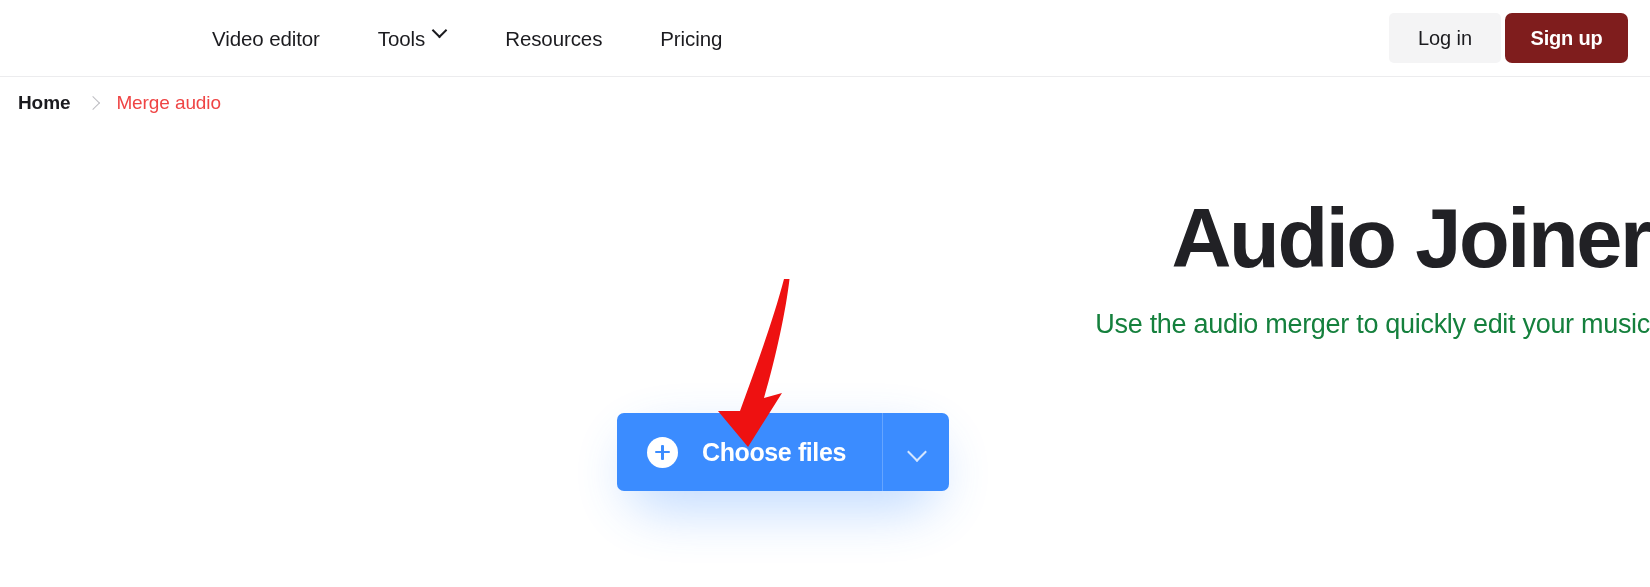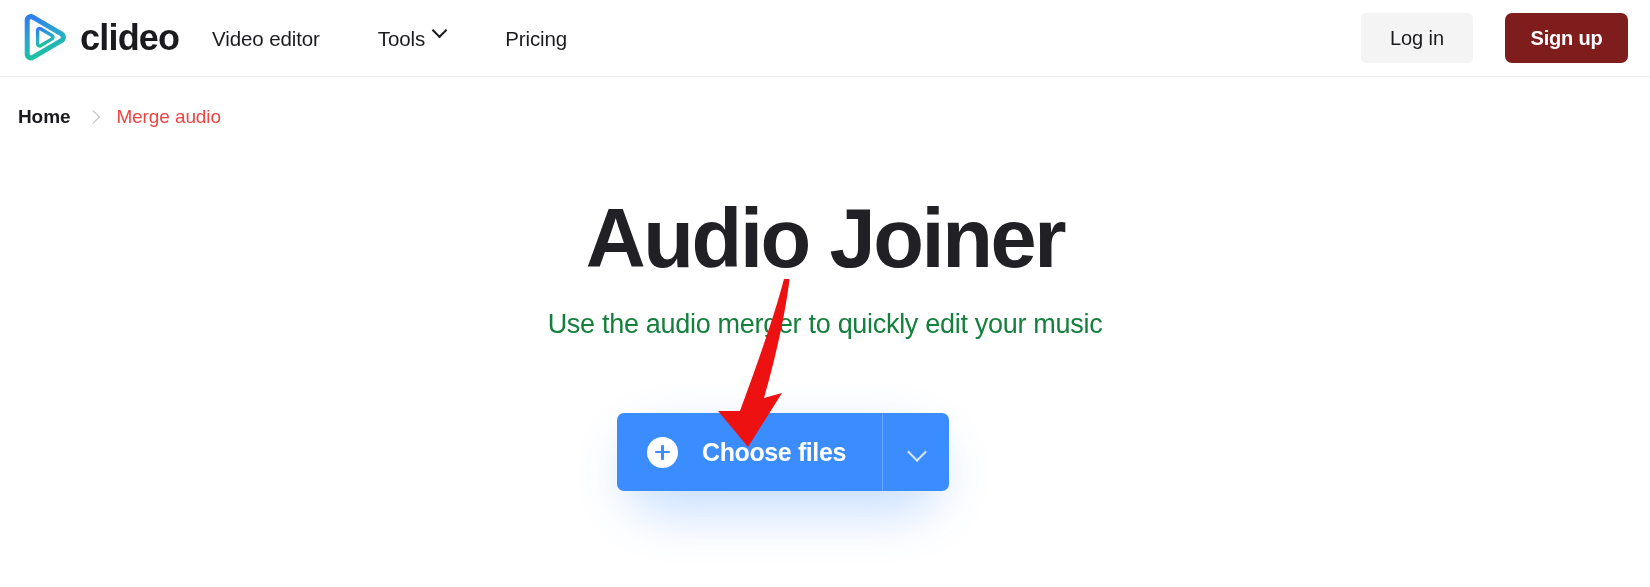--- a/index.html
+++ b/index.html
@@ -87,21 +87,21 @@
     border-bottom: 2.1px solid #1b1b1f;
     transform: rotate(45deg);
   }
 
   #auth {
     position: absolute;
     right: 22px;
     top: 13px;
     display: flex;
     align-items: center;
-    gap: 32px;
+    gap: 4px;
   }
   #login-btn {
     width: 112px;
     height: 50px;
     background: #f4f4f5;
     border: none;
     border-radius: 5px;
     font-family: "Liberation Sans", sans-serif;
     font-size: 20px;
     color: #1b1b1f;
@@ -119,21 +119,21 @@
     font-weight: 700;
     color: #ffffff;
     cursor: pointer;
     letter-spacing: -0.2px;
   }
 
   
   #breadcrumb {
     position: absolute;
     left: 18px;
-    top: 106px;
+    top: 92px;
     display: flex;
     align-items: center;
     gap: 0;
     font-size: 19px;
   }
   .crumb-home {
     color: #1b1b1f;
     font-weight: 600;
     cursor: pointer;
     letter-spacing: -0.1px;
@@ -156,21 +156,21 @@
     color: #ef4444;
     letter-spacing: -0.1px;
   }
 
   
   #hero {
     position: absolute;
     left: 0;
     top: 190px;
     width: 1650px;
-    text-align: center;
+    text-align: right;
   }
   #hero-title {
     font-size: 83px;
     font-weight: 700;
     color: #212125;
     letter-spacing: -2.4px;
     line-height: 98px;
   }
   #hero-subtitle {
     margin-top: 18px;
@@ -286,42 +286,31 @@
     pointer-events: none;
   }
 </style>
 </head>
 <body>
 
 <div id="page">
 
   <div id="header">
 
-    <div class="logo-wrap">
-      <svg class="logo-mark" viewBox="0 0 52 52">
-        <defs>
-          <linearGradient id="clideoGrad" x1="0.25" y1="0" x2="0.5" y2="1">
-            <stop offset="0%" stop-color="#2f80ed"></stop>
-            <stop offset="45%" stop-color="#2aa5d0"></stop>
-            <stop offset="100%" stop-color="#18c69a"></stop>
-          </linearGradient>
-        </defs>
-        <path d="M9.2 8.6 C9.2 5.6 12.2 3.7 14.8 5.2 L43.4 21.9 C46.0 23.4 46.0 27.1 43.4 28.6 L14.8 45.3 C12.2 46.8 9.2 44.9 9.2 41.9 Z" fill="none" stroke="url(#clideoGrad)" stroke-width="5.0" stroke-linejoin="round"></path>
-        <path d="M19.6 18.3 C19.6 16.8 21.2 15.9 22.5 16.7 L34.0 23.5 C35.3 24.2 35.3 26.1 34.0 26.9 L22.5 33.7 C21.2 34.5 19.6 33.6 19.6 32.1 Z" fill="none" stroke="url(#clideoGrad)" stroke-width="3.4" stroke-linejoin="round"></path>
-      </svg>
-      <span class="logo-text">clideo</span>
-    </div>
 
     <nav id="nav">
       <div class="nav-item">
         <span>Video editor</span>
       </div>
       <div class="nav-item">
         <span>Tools</span>
         <span class="chev"></span>
+      </div>
+      <div class="nav-item">
+        <span>Resources</span>
       </div>
       <div class="nav-item">
         <span>Pricing</span>
       </div>
     </nav>
 
     <div id="auth">
       <button id="login-btn">Log in</button>
       <button id="signup-btn">Sign up</button>
     </div>

